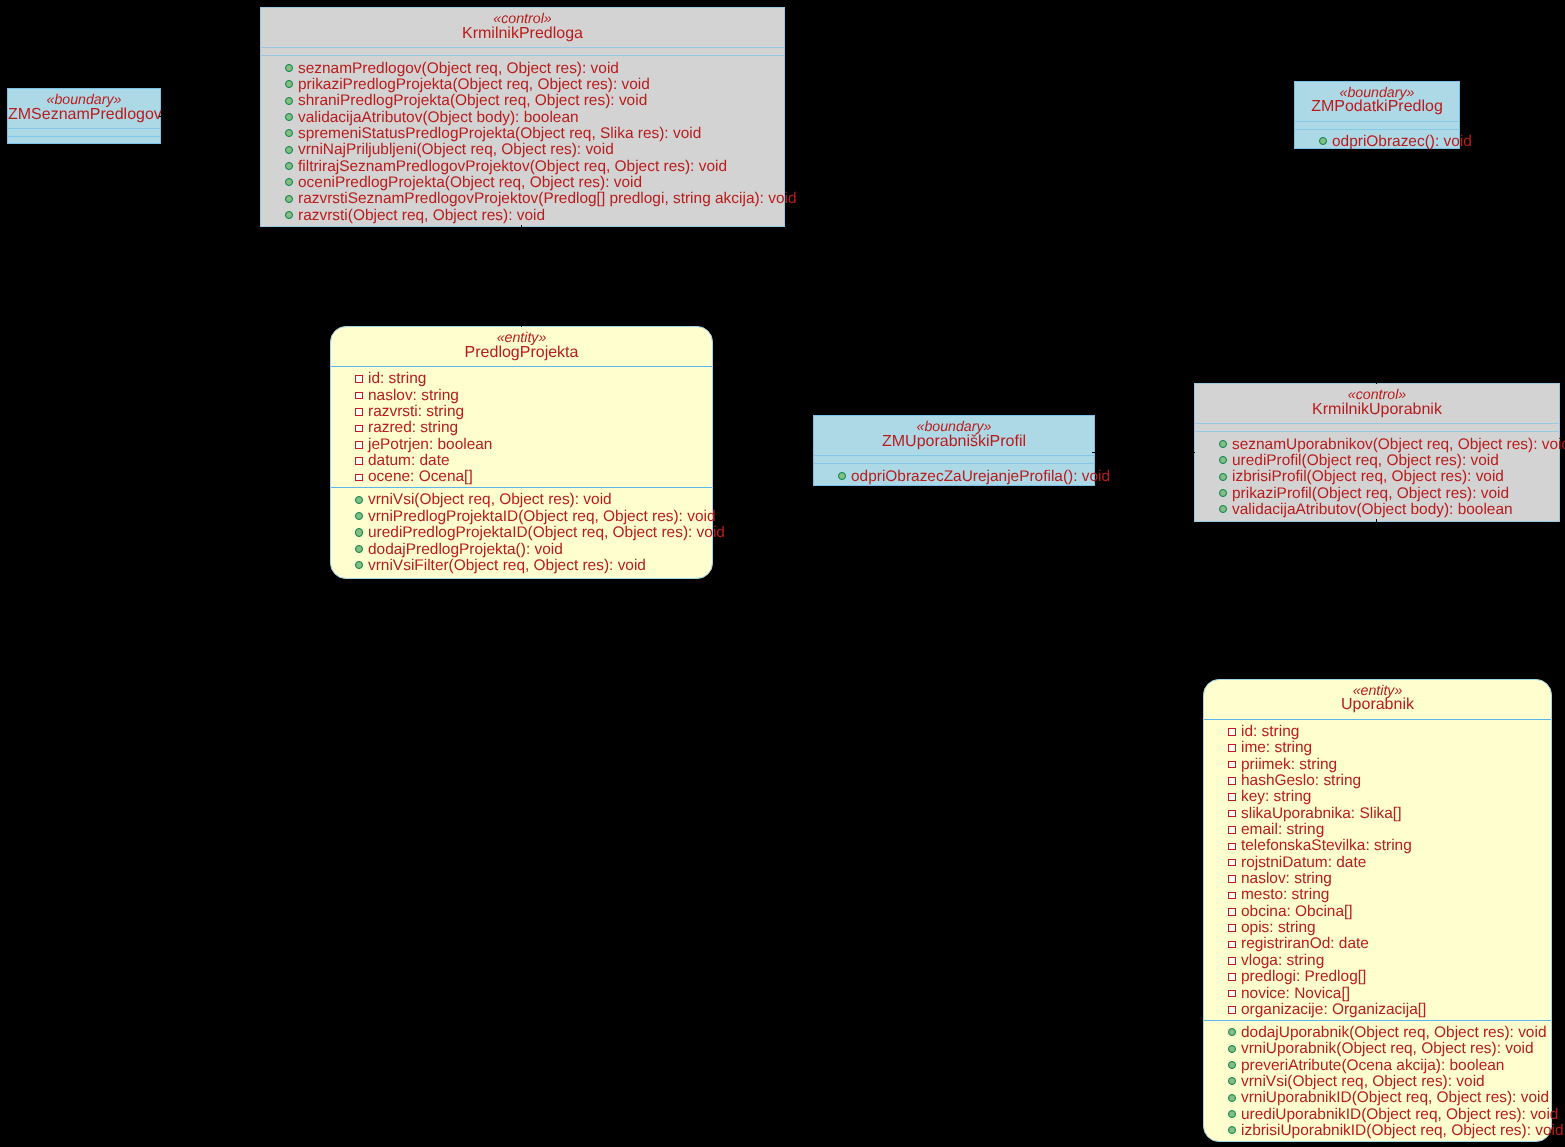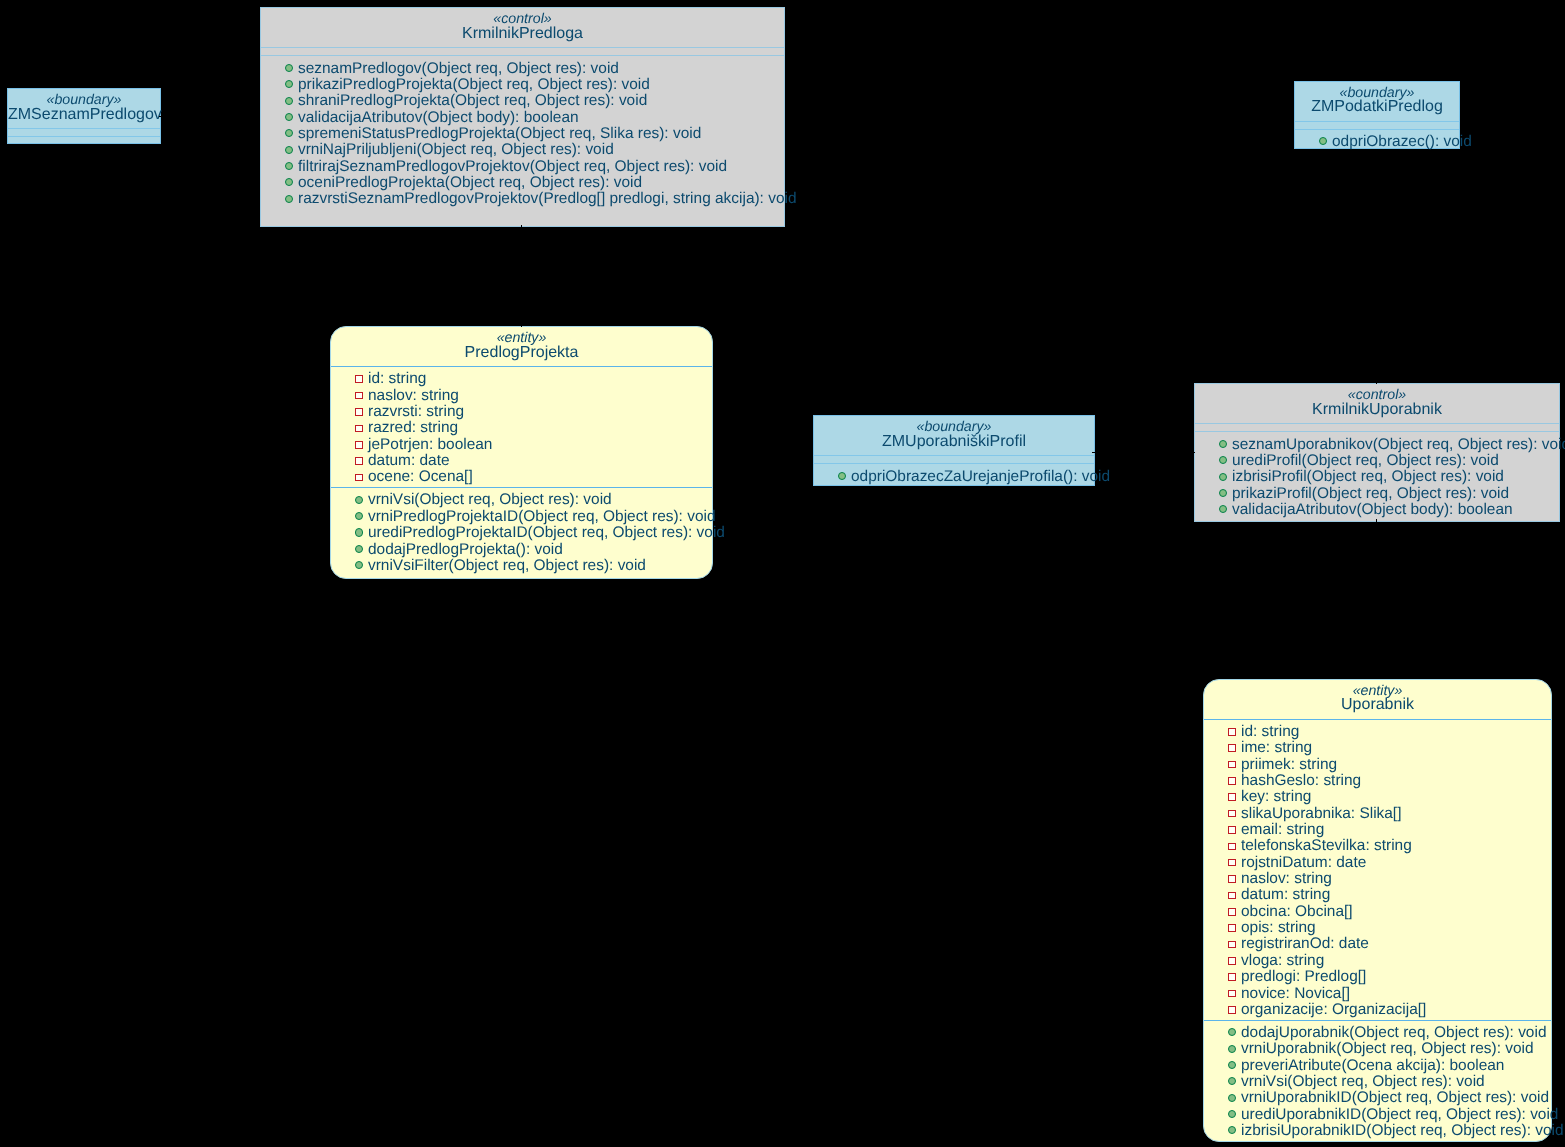--- a/index.html
+++ b/index.html
@@ -1,21 +1,21 @@
 <!DOCTYPE html>
 <html><head>
 <meta charset="utf-8">
 <title>UML Class Diagram</title>
 <style>
   html,body{margin:0;padding:0;background:#000;width:1565px;height:1147px;overflow:hidden;}
   #canvas{position:relative;width:1565px;height:1147px;background:#000;
           font-family:"Liberation Sans",sans-serif;
           -webkit-font-smoothing:antialiased;text-rendering:geometricPrecision;
           transform:translateZ(0);will-change:transform;}
-  .uml-class{position:absolute;box-sizing:border-box;border:1px solid #97D2EF;color:#0c4a6e;}
+  .uml-class{position:absolute;box-sizing:border-box;border:1px solid #97D2EF;color:#b91c1c;}
   .uml-class.control{background:#D3D3D3;border-color:#99C8E1;}
   .uml-class.boundary{background:#ADD8E6;border-color:#79C1E8;}
   .uml-class.entity{background:#FEFECE;border-color:#A3D6E7;border-radius:16px;}
   .cls-header{text-align:center;position:relative;height:39.2px;}
   .cls-stereotype{font-style:italic;font-size:14.2px;line-height:1;position:absolute;
                   left:0;right:0;top:4.3px;}
   .cls-name{font-size:16px;line-height:1;white-space:nowrap;position:absolute;
             left:0;right:0;top:17.8px;}
   .cls-divider{height:1px;font-size:0;line-height:0;background:#5BB4EA;}
   .control > .cls-divider{background:#99C8E1;}
@@ -60,20 +60,21 @@
     <div class="cls-compartment">
       <div class="member"><span class="marker"><span class="mk mk-meth"></span></span><span>seznamPredlogov(Object req, Object res): void</span></div>
       <div class="member"><span class="marker"><span class="mk mk-meth"></span></span><span>prikaziPredlogProjekta(Object req, Object res): void</span></div>
       <div class="member"><span class="marker"><span class="mk mk-meth"></span></span><span>shraniPredlogProjekta(Object req, Object res): void</span></div>
       <div class="member"><span class="marker"><span class="mk mk-meth"></span></span><span>validacijaAtributov(Object body): boolean</span></div>
       <div class="member"><span class="marker"><span class="mk mk-meth"></span></span><span>spremeniStatusPredlogProjekta(Object req, Slika res): void</span></div>
       <div class="member"><span class="marker"><span class="mk mk-meth"></span></span><span>vrniNajPriljubljeni(Object req, Object res): void</span></div>
       <div class="member"><span class="marker"><span class="mk mk-meth"></span></span><span>filtrirajSeznamPredlogovProjektov(Object req, Object res): void</span></div>
       <div class="member"><span class="marker"><span class="mk mk-meth"></span></span><span>oceniPredlogProjekta(Object req, Object res): void</span></div>
       <div class="member"><span class="marker"><span class="mk mk-meth"></span></span><span>razvrstiSeznamPredlogovProjektov(Predlog[] predlogi, string akcija): void</span></div>
+      <div class="member"><span class="marker"><span class="mk mk-meth"></span></span><span>razvrsti(Object req, Object res): void</span></div>
     </div>
   </div>
   <div class="uml-class boundary" style="left:1294px;top:80.5px;width:166px;height:68.5px">
     <div class="cls-header">
       <div class="cls-stereotype">«boundary»</div>
       <div class="cls-name">ZMPodatkiPredlog</div>
     </div>
     <div class="cls-divider"></div>
     <div class="cls-compartment empty">
     </div>
@@ -146,21 +147,21 @@
       <div class="member"><span class="marker"><span class="mk mk-attr"></span></span><span>id: string</span></div>
       <div class="member"><span class="marker"><span class="mk mk-attr"></span></span><span>ime: string</span></div>
       <div class="member"><span class="marker"><span class="mk mk-attr"></span></span><span>priimek: string</span></div>
       <div class="member"><span class="marker"><span class="mk mk-attr"></span></span><span>hashGeslo: string</span></div>
       <div class="member"><span class="marker"><span class="mk mk-attr"></span></span><span>key: string</span></div>
       <div class="member"><span class="marker"><span class="mk mk-attr"></span></span><span>slikaUporabnika: Slika[]</span></div>
       <div class="member"><span class="marker"><span class="mk mk-attr"></span></span><span>email: string</span></div>
       <div class="member"><span class="marker"><span class="mk mk-attr"></span></span><span>telefonskaStevilka: string</span></div>
       <div class="member"><span class="marker"><span class="mk mk-attr"></span></span><span>rojstniDatum: date</span></div>
       <div class="member"><span class="marker"><span class="mk mk-attr"></span></span><span>naslov: string</span></div>
-      <div class="member"><span class="marker"><span class="mk mk-attr"></span></span><span>datum: string</span></div>
+      <div class="member"><span class="marker"><span class="mk mk-attr"></span></span><span>mesto: string</span></div>
       <div class="member"><span class="marker"><span class="mk mk-attr"></span></span><span>obcina: Obcina[]</span></div>
       <div class="member"><span class="marker"><span class="mk mk-attr"></span></span><span>opis: string</span></div>
       <div class="member"><span class="marker"><span class="mk mk-attr"></span></span><span>registriranOd: date</span></div>
       <div class="member"><span class="marker"><span class="mk mk-attr"></span></span><span>vloga: string</span></div>
       <div class="member"><span class="marker"><span class="mk mk-attr"></span></span><span>predlogi: Predlog[]</span></div>
       <div class="member"><span class="marker"><span class="mk mk-attr"></span></span><span>novice: Novica[]</span></div>
       <div class="member"><span class="marker"><span class="mk mk-attr"></span></span><span>organizacije: Organizacija[]</span></div>
     </div>
     <div class="cls-divider"></div>
     <div class="cls-compartment">

